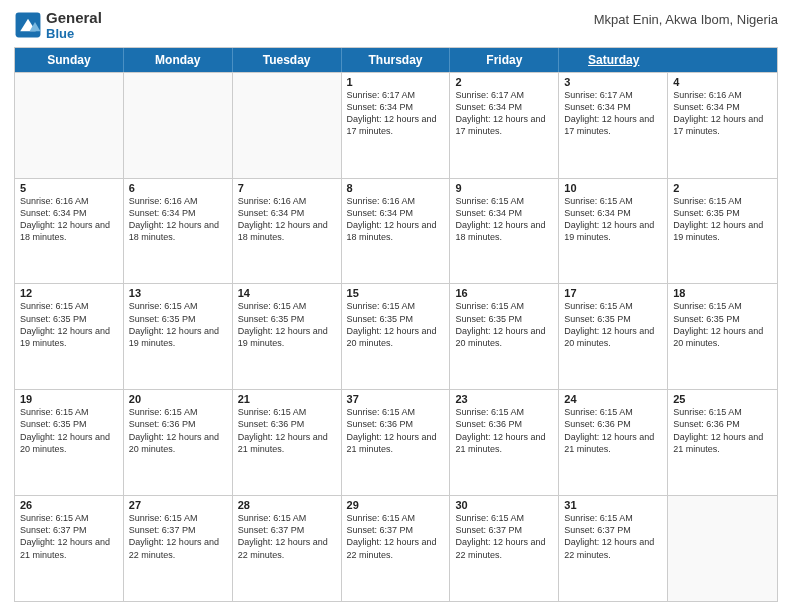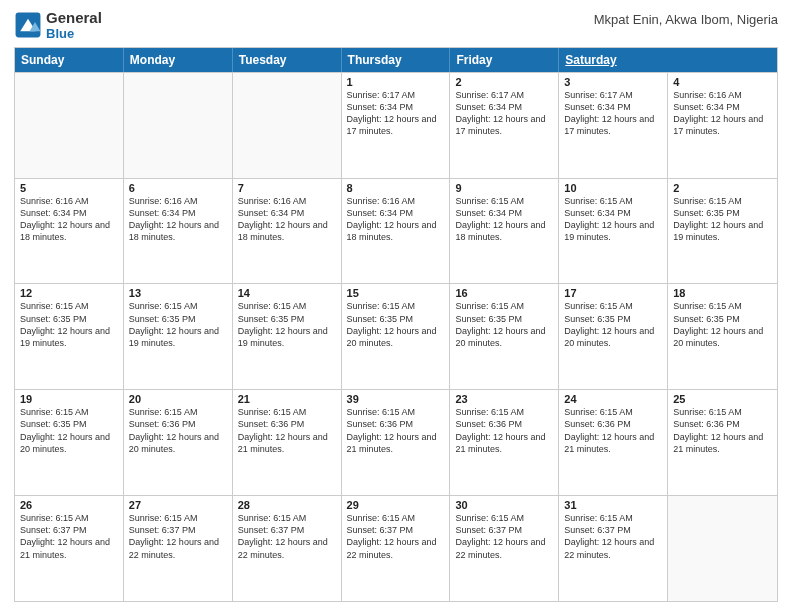--- a/index.html
+++ b/index.html
@@ -72,21 +72,21 @@
       display: grid;
       grid-template-columns: repeat(7, 1fr);
       background: #1a6faf;
     }
     .cal-header-cell {
       color: #fff;
       font-weight: bold;
       font-size: 12px;
       padding: 5px 6px;
       border-right: 1px solid #4a90c4;
-      text-align: left;
+      text-align: center;
     }
     .cal-header-cell:last-child {
       border-right: none;
       text-decoration: underline;
     }
     .cal-body {
       flex: 1;
       display: flex;
       flex-direction: column;
     }
@@ -284,21 +284,21 @@
 Sunset: 6:36 PM
 Daylight: 12 hours and 20 minutes.</div>
           </div>
           <div class="cal-cell">
             <span class="day-num">21</span>
             <div class="info" style="white-space: pre-line;">Sunrise: 6:15 AM
 Sunset: 6:36 PM
 Daylight: 12 hours and 21 minutes.</div>
           </div>
           <div class="cal-cell">
-            <span class="day-num">39</span>
+            <span class="day-num">37</span>
             <div class="info" style="white-space: pre-line;">Sunrise: 6:15 AM
 Sunset: 6:36 PM
 Daylight: 12 hours and 21 minutes.</div>
           </div>
           <div class="cal-cell">
             <span class="day-num">23</span>
             <div class="info" style="white-space: pre-line;">Sunrise: 6:15 AM
 Sunset: 6:36 PM
 Daylight: 12 hours and 21 minutes.</div>
           </div>

